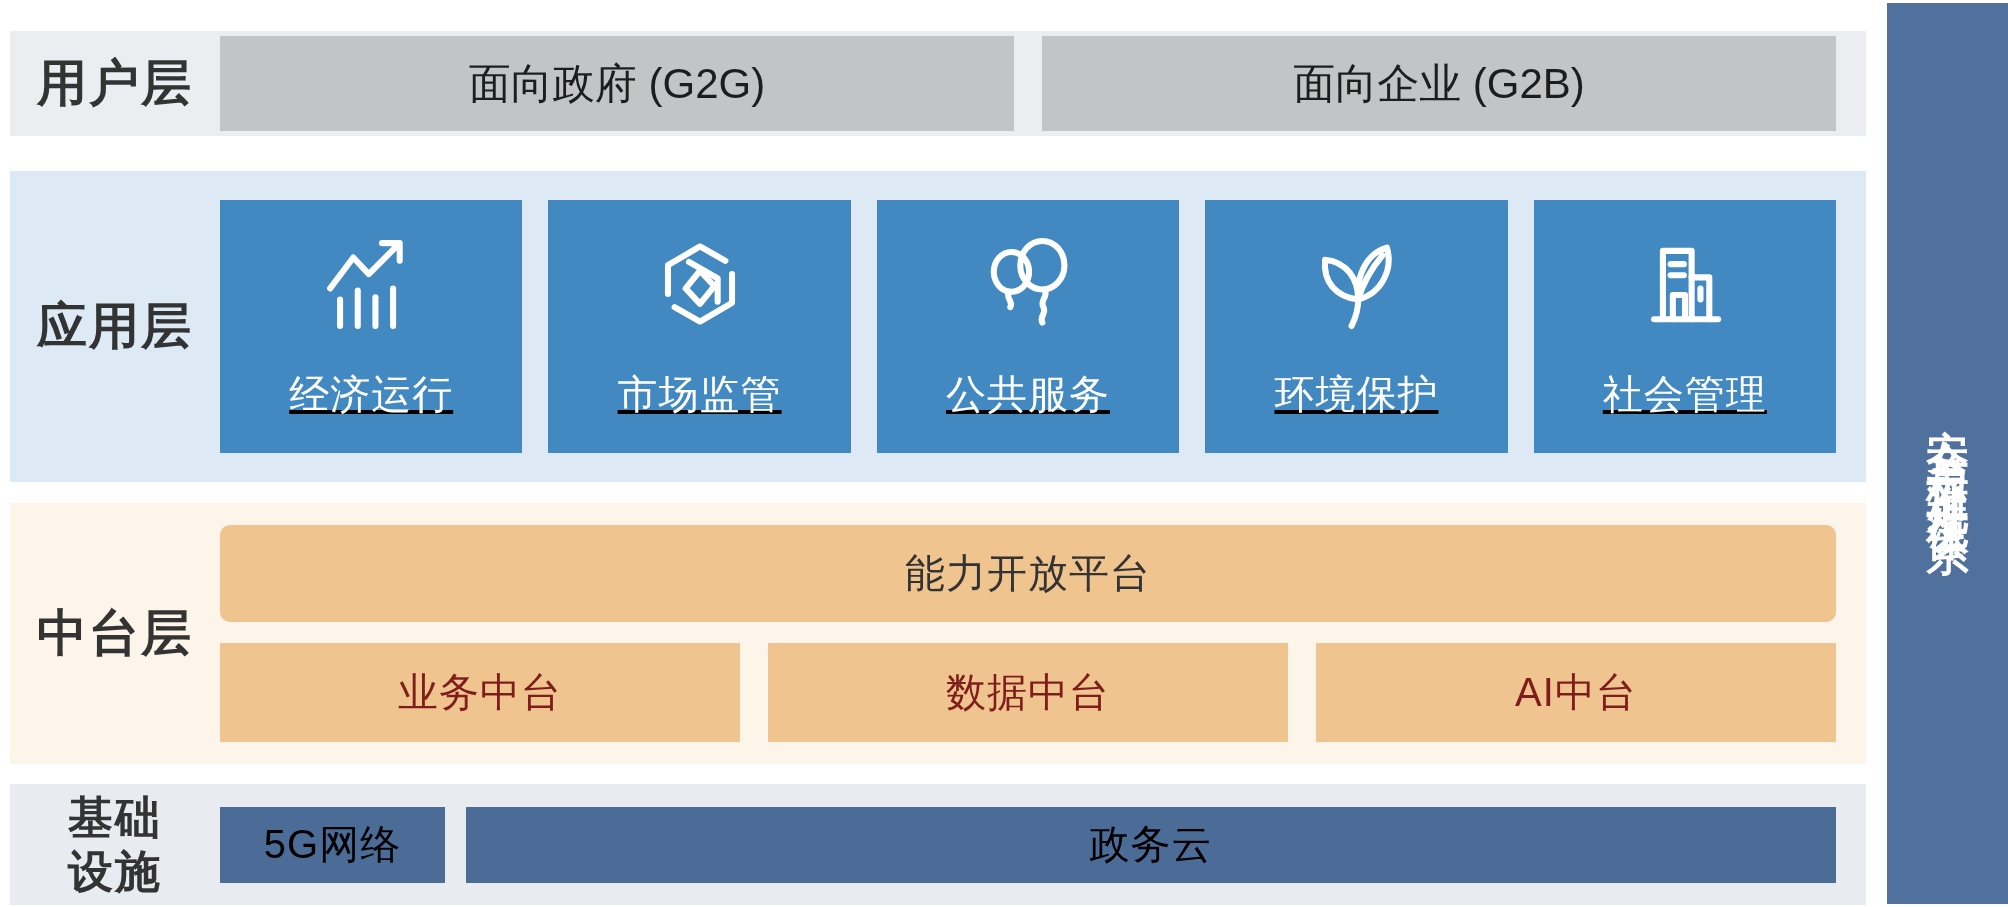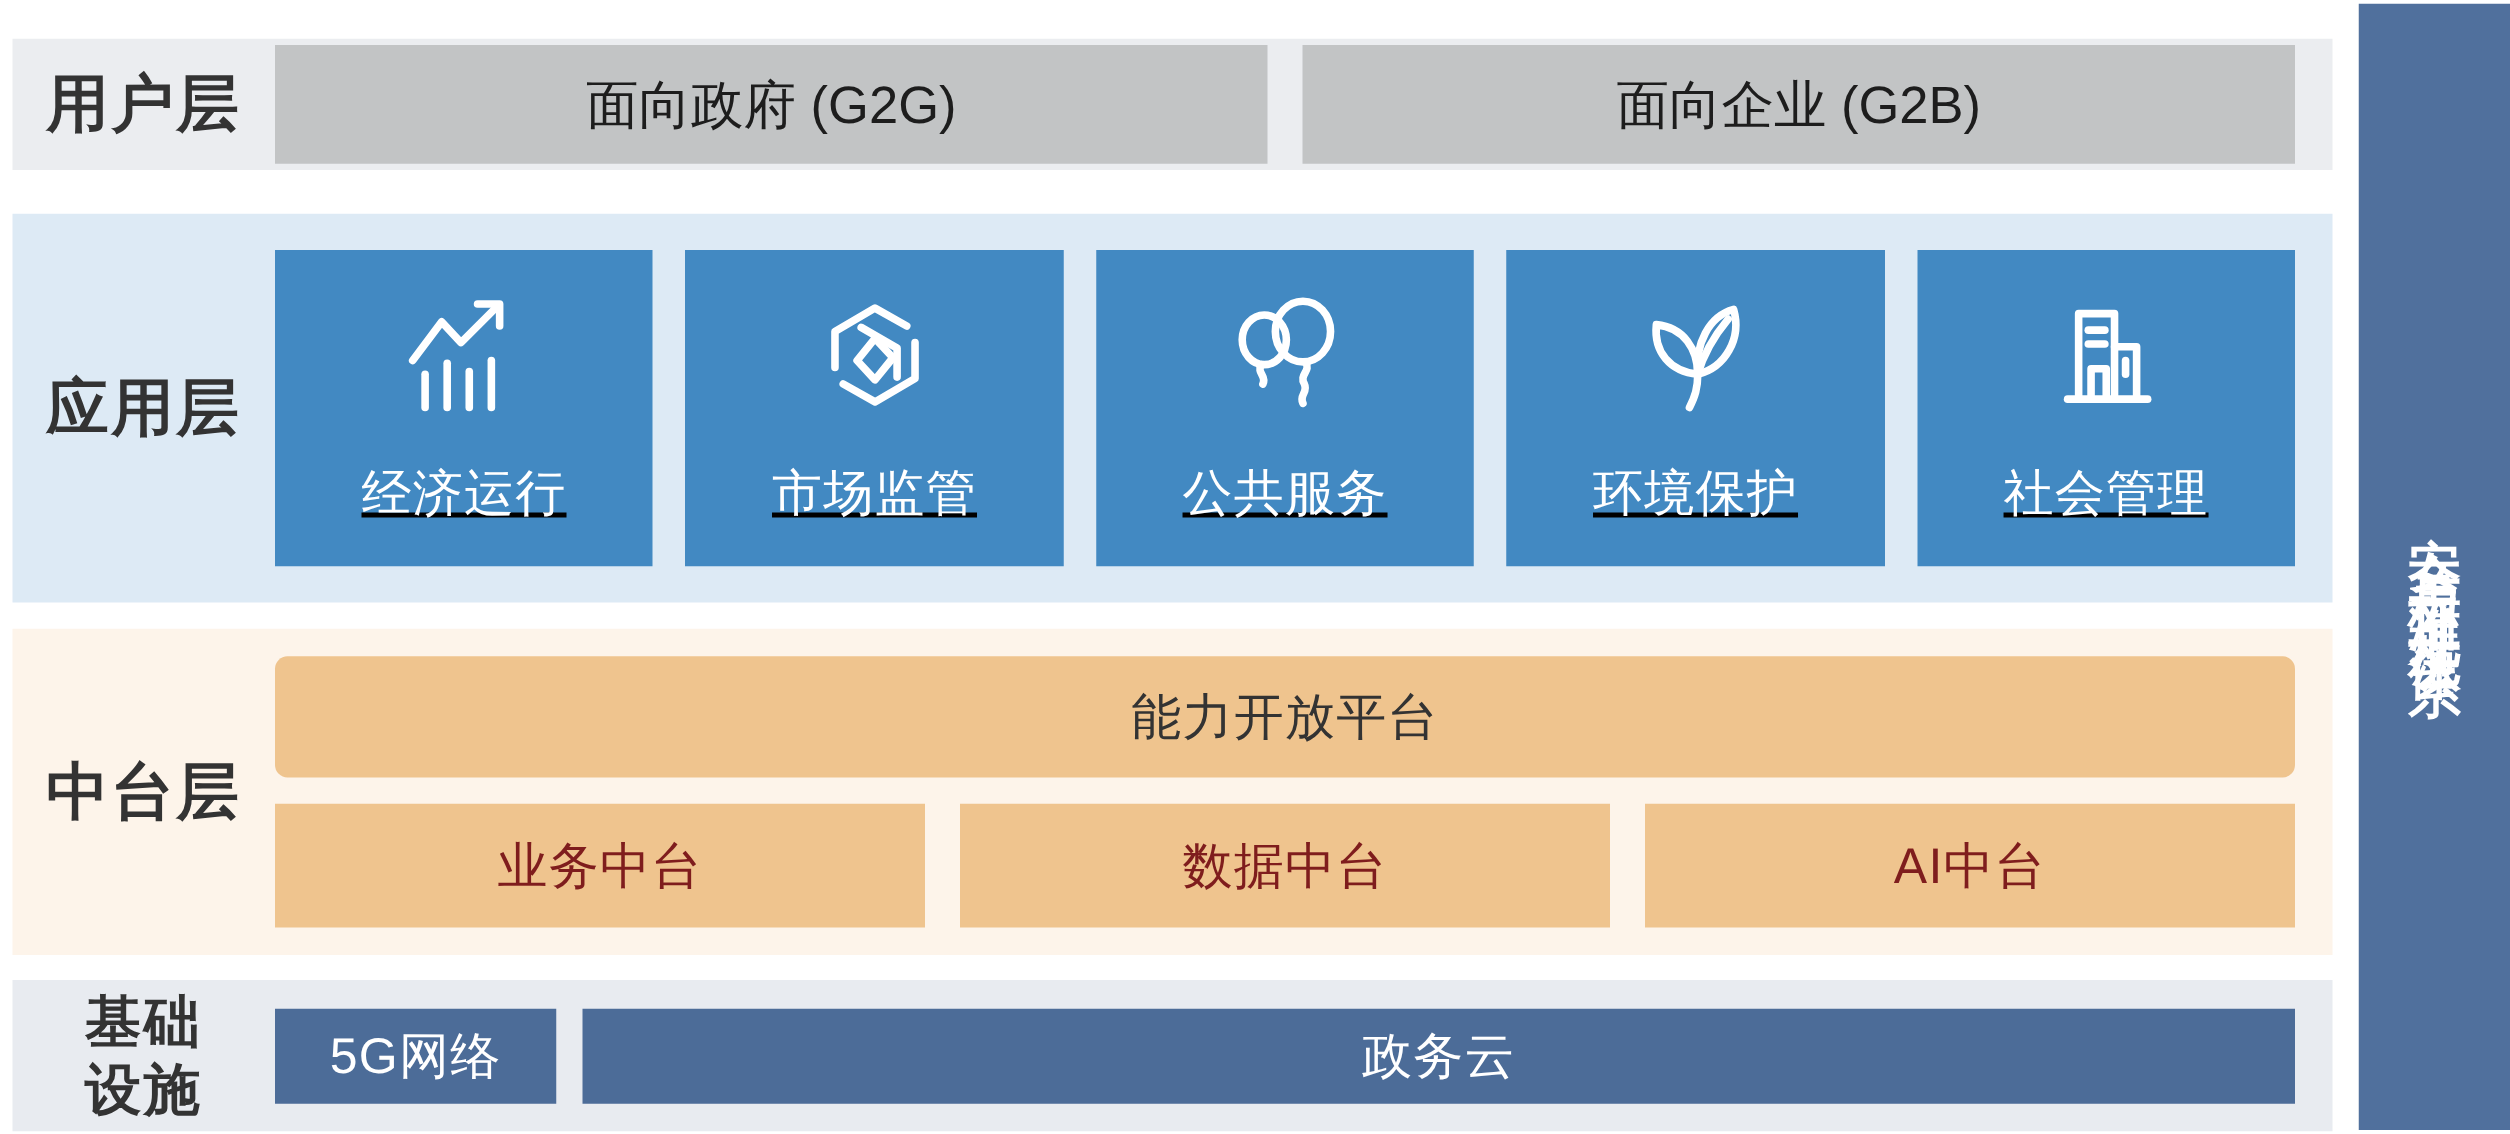--- a/index.html
+++ b/index.html
@@ -76,21 +76,21 @@
     flex: 1; height: 99px; background: #efc48e;
     display: flex; align-items: center; justify-content: center;
     font-size: 40px; color: #7f1d1d; letter-spacing: 1px;
   }
 
   
   .infra-boxes { flex: 1; display: flex; gap: 21px; margin-right: 30px; }
   .infra-box {
     height: 76px; background: #4c6c98;
     display: flex; align-items: center; justify-content: center;
-    font-size: 40px; color: #ffffff; letter-spacing: 1px;
+    font-size: 40px; color: #000000; letter-spacing: 1px;
   }
   .box-5g    { flex: 0 0 225px; }
   .box-cloud { flex: 1; }
 
   
   .side-bar {
     position: absolute;
     left: 1887px; top: 3px;
     width: 121px; height: 901px;
     background: #50709d;

